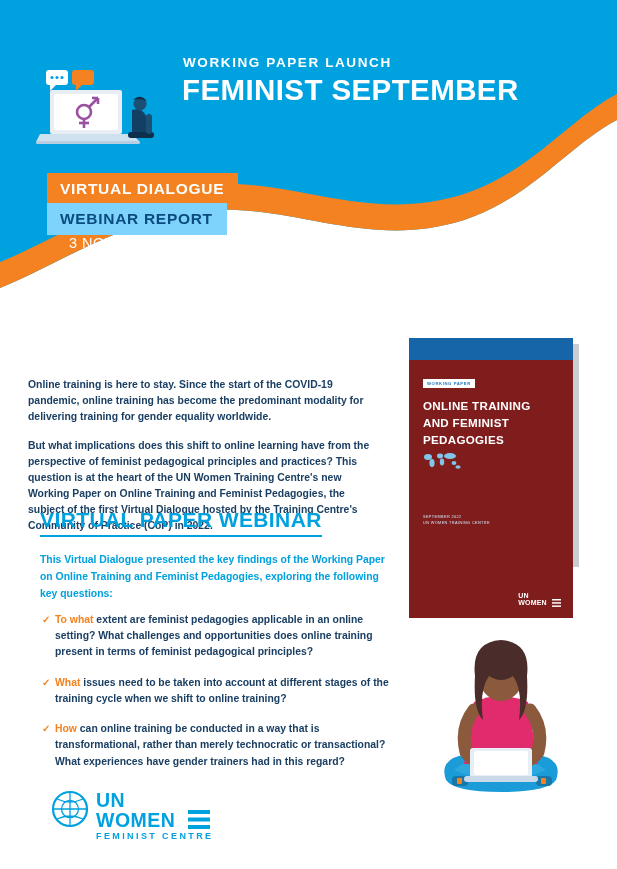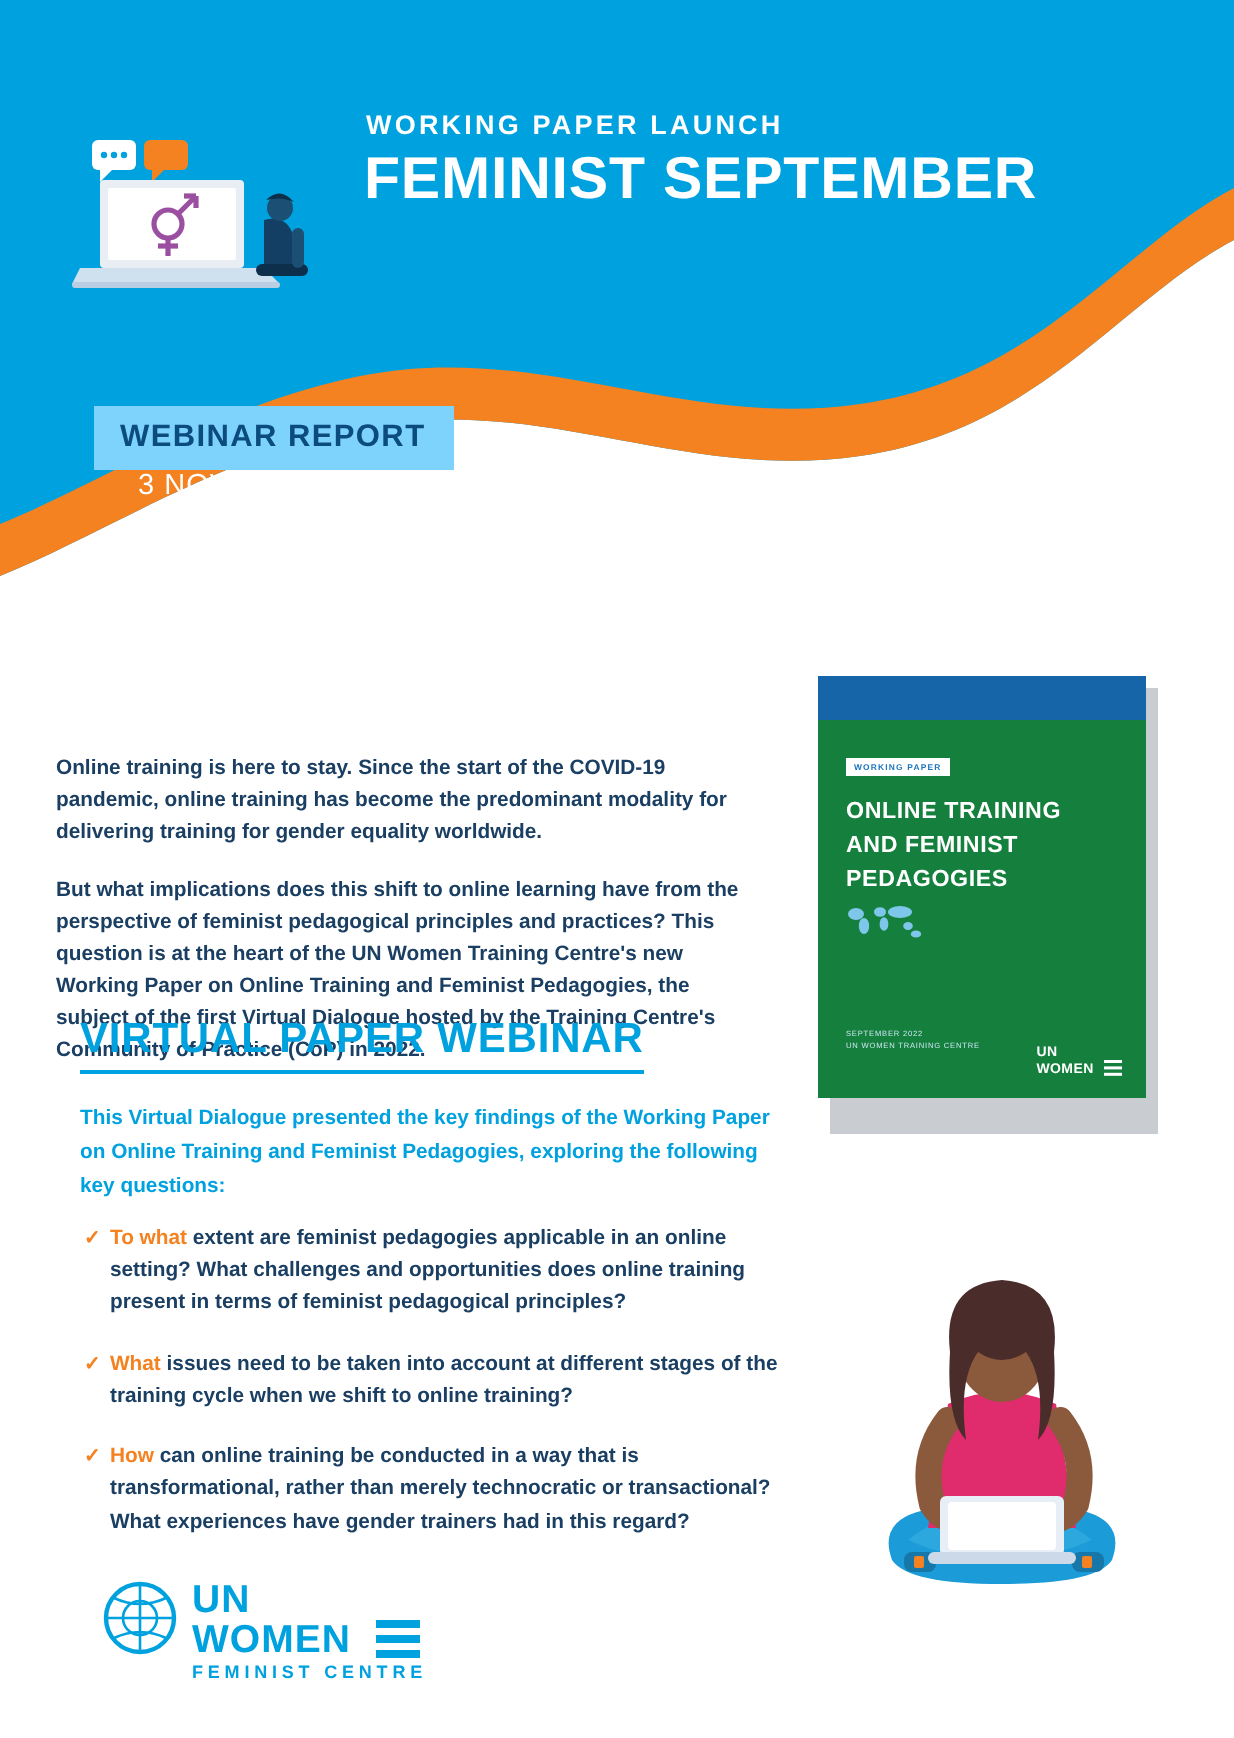--- a/index.html
+++ b/index.html
@@ -145,22 +145,22 @@
     left: 409px; top: 338px;
     width: 170px; height: 229px;
   }
   .cover-shadow {
     position: absolute; left: 6px; top: 6px;
     width: 164px; height: 223px;
     background: #c9ccd1;
   }
   .cover {
     position: absolute; left: 0; top: 0;
-    width: 164px; height: 211px;
-    background: #15803d;
+    width: 164px; height: 280px;
+    background: #7f1d1d;
     overflow: hidden;
   }
   .cover-top-band {
     position: absolute; left: 0; top: 0; width: 164px; height: 22px;
     background: #1565a8;
   }
   .cover-tag {
     position: absolute; left: 14px; top: 41px;
     background: #ffffff;
     color: #1C75BC;
@@ -264,20 +264,21 @@
         <rect x="92" y="90" width="26" height="6" rx="3" fill="#0d2f4c"></rect>
         <rect x="110" y="72" width="6" height="20" rx="3" fill="#1b4f73"></rect>
       </g>
     </svg>
 
     <div class="eyebrow">WORKING PAPER LAUNCH</div>
     <div class="title">
       <span class="line2">FEMINIST SEPTEMBER</span>
     </div>
 
+    <div class="badge-orange">VIRTUAL DIALOGUE</div>
     <div class="badge-white">WEBINAR REPORT</div>
     <div class="date">3 NOVEMBER 2022</div>
   </div>
 
   <div class="body-col">
     <p class="para">Online training is here to stay. Since the start of the COVID-19 pandemic, online training has become the predominant modality for delivering training for gender equality worldwide.</p>
     <p class="para">But what implications does this shift to online learning have from the perspective of feminist pedagogical principles and practices? This question is at the heart of the UN Women Training Centre's new Working Paper on Online Training and Feminist Pedagogies, the subject of the first Virtual Dialogue hosted by the Training Centre's Community of Practice (CoP) in 2022.</p>
   </div>
 
   <div class="section-heading">VIRTUAL PAPER WEBINAR</div>

